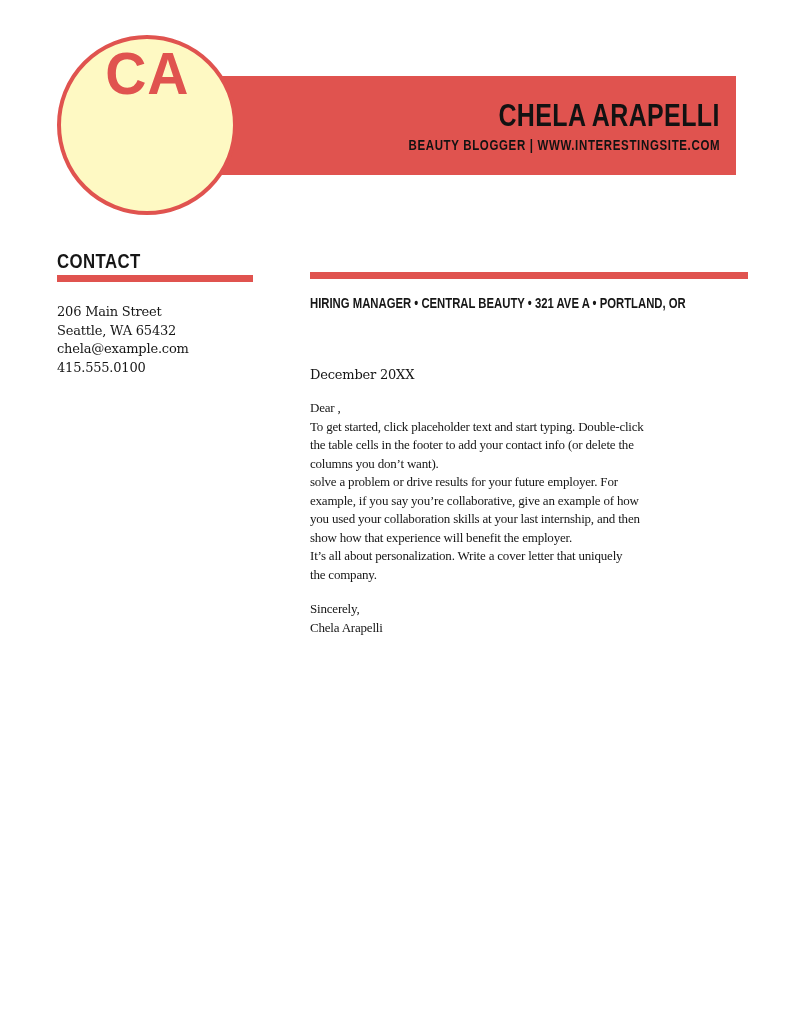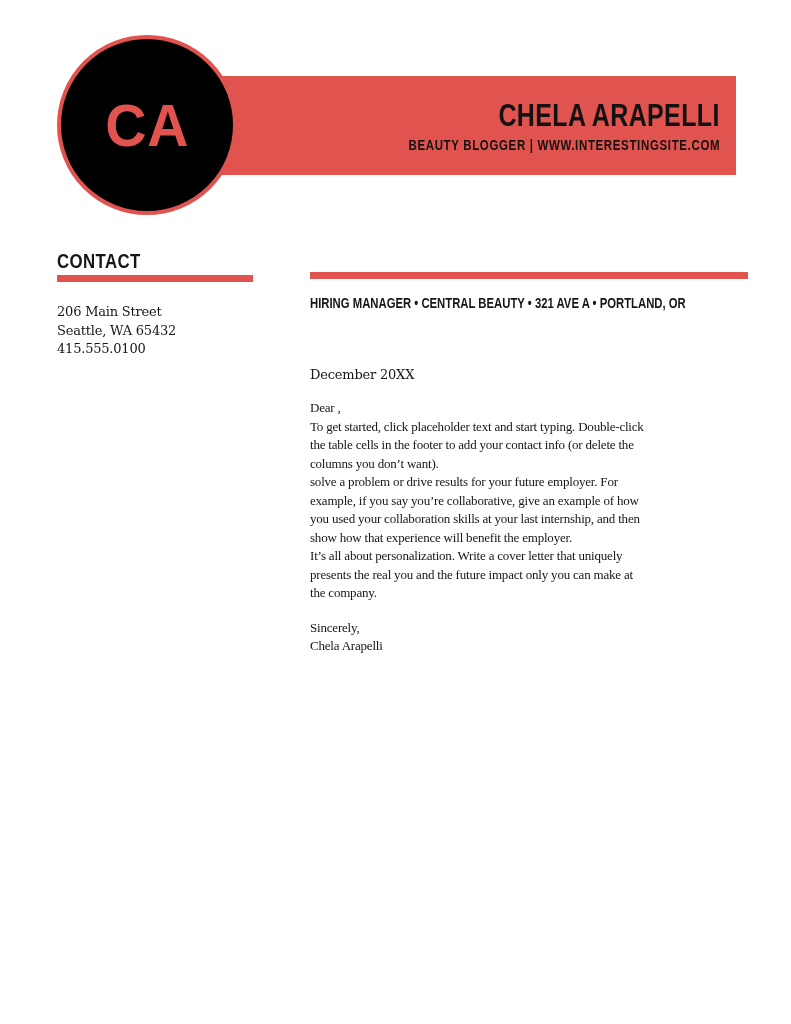--- a/index.html
+++ b/index.html
@@ -22,22 +22,22 @@
     color:#121212; white-space:nowrap;
     transform:scaleX(.78); transform-origin:100% 50%;
   }
   .header-tagline {
     margin-top:6px; font-weight:700; font-size:14px; line-height:15px;
     letter-spacing:.8px; color:#121212; white-space:nowrap;
     transform:scaleX(.82); transform-origin:100% 50%;
   }
   .monogram-circle {
     position:absolute; left:57px; top:35px; width:180px; height:180px;
-    background:#000000; border:4px solid var(--accent); border-radius:50%;
-    display:flex; align-items:center; justify-content:center;
+    background:#fef9c3; border:4px solid var(--accent); border-radius:50%;
+    display:flex; align-items:flex-start; justify-content:center;
   }
   .monogram {
     font-weight:700; font-size:60px; letter-spacing:1px; color:var(--accent);
     transform:scaleX(.95); transform-origin:50% 50%;
   }
 
   
   .bar { height:7px; background:var(--accent); }
   .serif { font-family:"DejaVu Serif", serif; font-size:13px; letter-spacing:-.2px; color:var(--ink); }
 
@@ -77,39 +77,39 @@
       <span class="monogram">CA</span>
     </div>
   </header>
 
   <aside class="contact">
     <h2 class="contact-heading">CONTACT</h2>
     <div class="bar"></div>
     <div class="contact-lines serif">
         <div class="contact-line">206 Main Street</div>
         <div class="contact-line">Seattle, WA 65432</div>
+        <div class="contact-line">chela@example.com</div>
         <div class="contact-line">415.555.0100</div>
       </div>
   </aside>
 
   <main class="letter">
     <div class="bar"></div>
     <div class="recipient-line">HIRING MANAGER  •  CENTRAL BEAUTY  •  321 AVE A  •  PORTLAND, OR</div>
     <div class="date-line serif">December 20XX</div>
     <div class="body-lines serif">
         <div class="body-line">Dear ,</div>
         <div class="body-line">To get started, click placeholder text and start typing. Double-click</div>
         <div class="body-line">the table cells in the footer to add your contact info (or delete the</div>
         <div class="body-line">columns you don’t want).</div>
         <div class="body-line">solve a problem or drive results for your future employer. For</div>
         <div class="body-line">example, if you say you’re collaborative, give an example of how</div>
         <div class="body-line">you used your collaboration skills at your last internship, and then</div>
         <div class="body-line">show how that experience will benefit the employer.</div>
         <div class="body-line">It’s all about personalization. Write a cover letter that uniquely</div>
-        <div class="body-line">presents the real you and the future impact only you can make at</div>
         <div class="body-line">the company.</div>
       </div>
     <div class="closing serif">
       <div class="body-line">Sincerely,</div>
       <div class="body-line">Chela Arapelli</div>
     </div>
   </main>
 
 </div>
 

